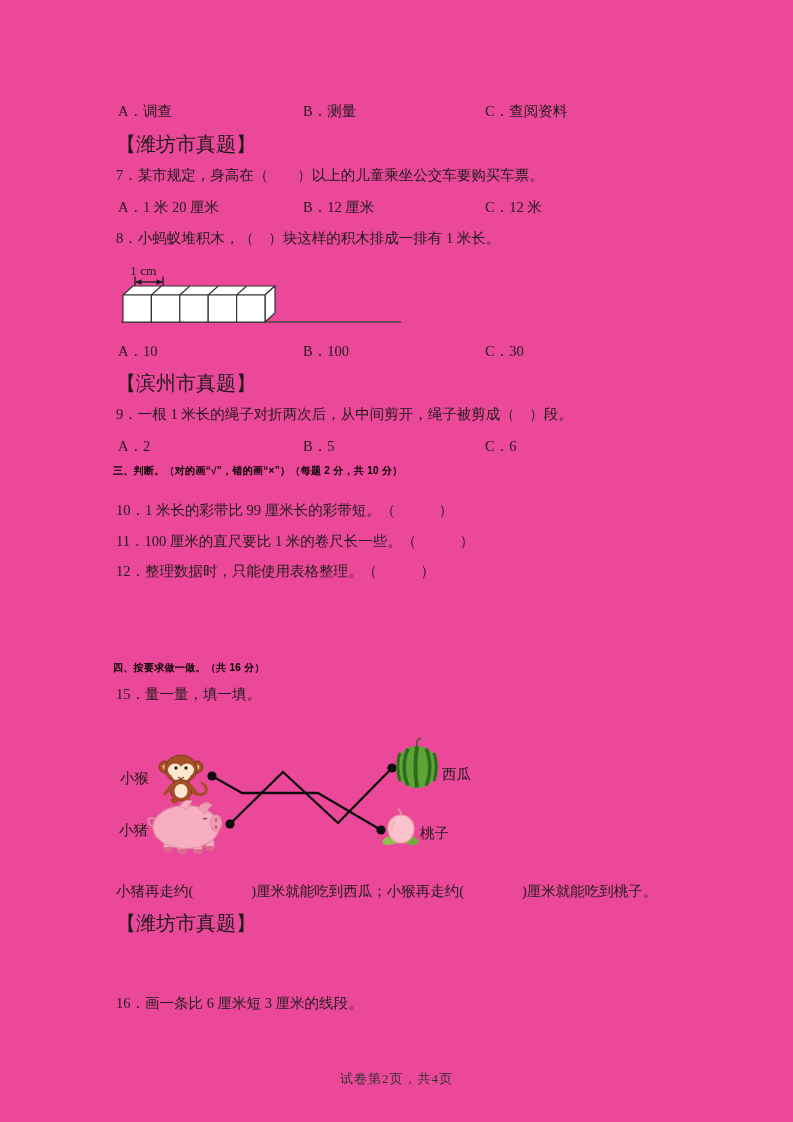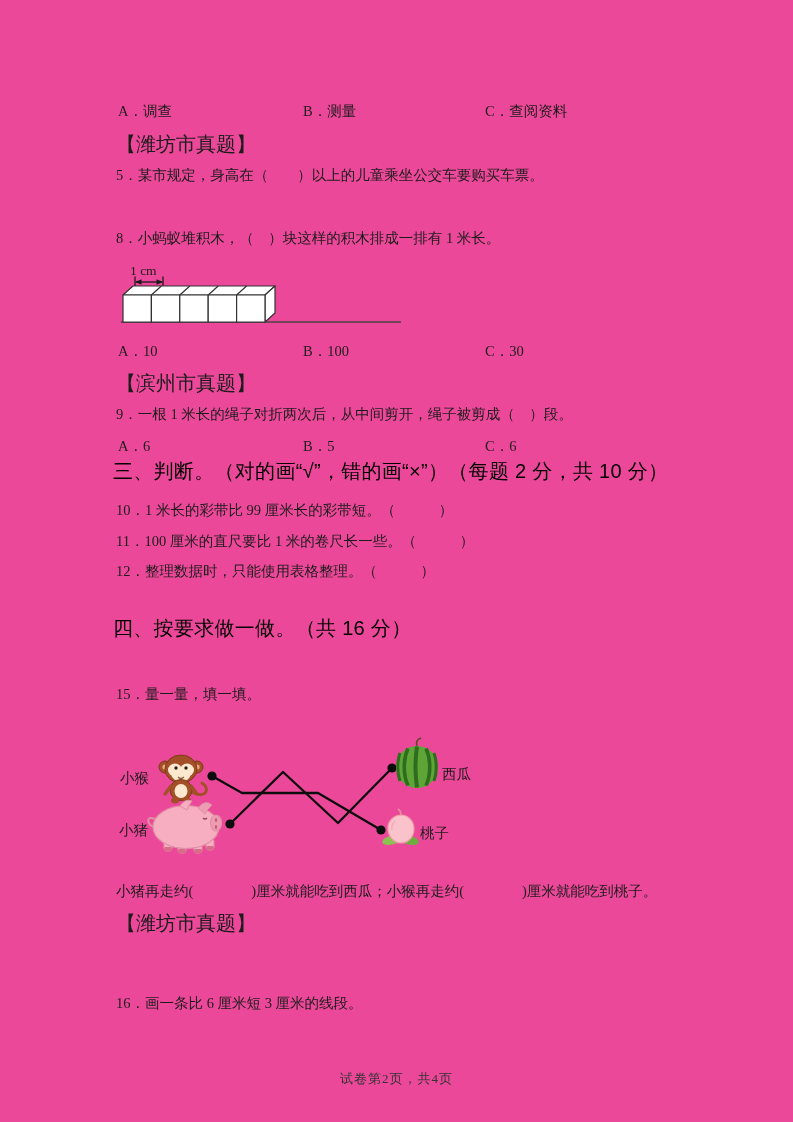--- a/index.html
+++ b/index.html
@@ -7,42 +7,47 @@
     position:relative;width:793px;height:1122px;background:#ec4899;
     font-family:"Liberation Serif","DejaVu Serif",serif;
     color:#1c1c1c;overflow:hidden;
   }
   .line{position:absolute;left:116px;font-size:14.5px;line-height:20px;white-space:nowrap;}
   .tag{position:absolute;left:116px;font-size:20px;line-height:20px;white-space:nowrap;}
   .opt-row{position:absolute;left:0;top:0;width:100%;height:20px;}
   .opt{position:absolute;top:0;font-size:14.5px;line-height:20px;white-space:nowrap;}
   .opt.a{left:118px}.opt.b{left:303px}.opt.c{left:485px}
   .heading{
-    position:absolute;left:113px;font-size:20px;line-height:22px;font-weight:400;
+    position:absolute;left:113px;font-size:10px;line-height:22px;font-weight:700;
     font-family:"Liberation Sans","DejaVu Sans",sans-serif;color:#000;white-space:nowrap;letter-spacing:.3px;
   }
   .figure-svg{position:absolute;}
   .footer{position:absolute;left:0;width:100%;text-align:center;font-size:13px;color:#333;letter-spacing:1px;}
   svg text{font-family:"Liberation Serif","DejaVu Serif",serif;fill:#1c1c1c;}
 </style>
 </head>
 <body>
 
 <div class="page">
 
   <div class="opt-row" style="top:101px">
     <span class="opt a">A．调查</span>
     <span class="opt b">B．测量</span>
     <span class="opt c">C．查阅资料</span>
   </div>
 
   <div class="tag" style="top:134px">【潍坊市真题】</div>
 
-  <div class="line" style="top:165px">5．某市规定，身高在（　　）以上的儿童乘坐公交车要购买车票。</div>
+  <div class="line" style="top:165px">7．某市规定，身高在（　　）以上的儿童乘坐公交车要购买车票。</div>
 
+  <div class="opt-row" style="top:197px">
+    <span class="opt a">A．1 米 20 厘米</span>
+    <span class="opt b">B．12 厘米</span>
+    <span class="opt c">C．12 米</span>
+  </div>
 
   <div class="line" style="top:228px">8．小蚂蚁堆积木，（　）块这样的积木排成一排有 1 米长。</div>
 
   <svg class="figure-svg" style="top:255px;left:115px" width="300" height="75" viewBox="0 0 300 75">
     <text x="15" y="20" font-size="13.5">1 cm</text>
 
     <g stroke="#1c1c1c" stroke-width="1.3">
       <line x1="20" y1="21.5" x2="20" y2="32.5"></line>
       <line x1="48" y1="21.5" x2="48" y2="32.5"></line>
       <line x1="21" y1="27" x2="47" y2="27"></line>
@@ -71,32 +76,32 @@
     <span class="opt a">A．10</span>
     <span class="opt b">B．100</span>
     <span class="opt c">C．30</span>
   </div>
 
   <div class="tag" style="top:373px">【滨州市真题】</div>
 
   <div class="line" style="top:404px">9．一根 1 米长的绳子对折两次后，从中间剪开，绳子被剪成（　）段。</div>
 
   <div class="opt-row" style="top:436px">
-    <span class="opt a">A．6</span>
+    <span class="opt a">A．2</span>
     <span class="opt b">B．5</span>
     <span class="opt c">C．6</span>
   </div>
 
   <div class="heading" style="top:460px">三、判断。（对的画“√”，错的画“×”）（每题 2 分，共 10 分）</div>
 
   <div class="line" style="top:500px">10．1 米长的彩带比 99 厘米长的彩带短。（　　　）</div>
   <div class="line" style="top:531px">11．100 厘米的直尺要比 1 米的卷尺长一些。（　　　）</div>
   <div class="line" style="top:561px">12．整理数据时，只能使用表格整理。（　　　）</div>
 
-  <div class="heading" style="top:617px">四、按要求做一做。（共 16 分）</div>
+  <div class="heading" style="top:657px">四、按要求做一做。（共 16 分）</div>
 
   <div class="line" style="top:684px">15．量一量，填一填。</div>
 
   <svg class="figure-svg" style="top:726px;left:112px" width="500" height="140" viewBox="0 0 500 140">
 
     <g stroke="#0d0d0d" stroke-width="2.3" fill="none" stroke-linejoin="round">
       <path d="M100,50 L130,67 L206,67 L269,104"></path>
       <path d="M118,98 L171,46 L226,97 L280,42"></path>
     </g>
     <g fill="#0d0d0d">

